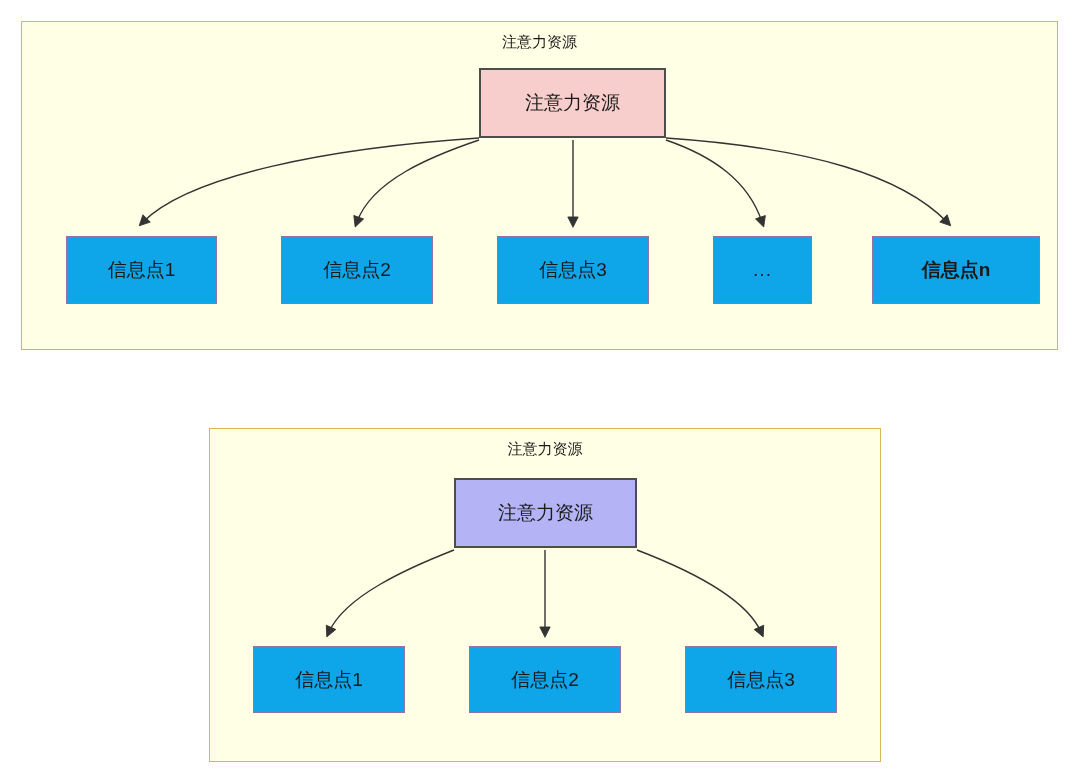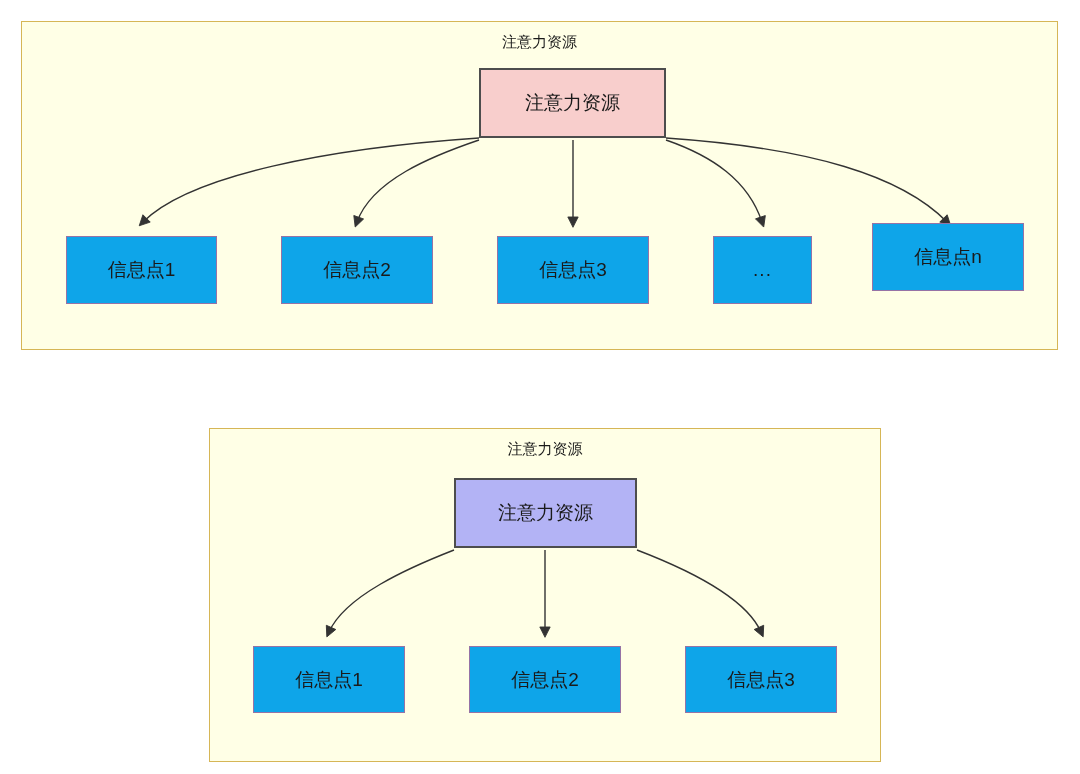--- a/index.html
+++ b/index.html
@@ -78,21 +78,21 @@
   .node-info {
     background: #0ea5e9;
     border: 1px solid #9673a6;
   }
   
   #node-long-root { left: 479px; top: 68px; width: 187px; height: 70px; }
   #node-long-info-1 { left: 66px;  top: 236px; width: 151px; height: 68px; }
   #node-long-info-2 { left: 281px; top: 236px; width: 152px; height: 68px; }
   #node-long-info-3 { left: 497px; top: 236px; width: 152px; height: 68px; }
   #node-long-info-4 { left: 713px; top: 236px; width: 99px;  height: 68px; }
-  #node-long-info-5 { left: 872px; top: 223px; width: 152px; height: 68px; }
+  #node-long-info-5 { left: 872px; top: 236px; width: 168px; height: 68px; font-weight: bold; }
   
   #node-short-root { left: 454px; top: 478px; width: 183px; height: 70px; }
   #node-short-info-1 { left: 253px; top: 646px; width: 152px; height: 67px; }
   #node-short-info-2 { left: 469px; top: 646px; width: 152px; height: 67px; }
   #node-short-info-3 { left: 685px; top: 646px; width: 152px; height: 67px; }
   .edge-path {
     fill: none;
     stroke: #333333;
     stroke-width: 1.4px;
   }

